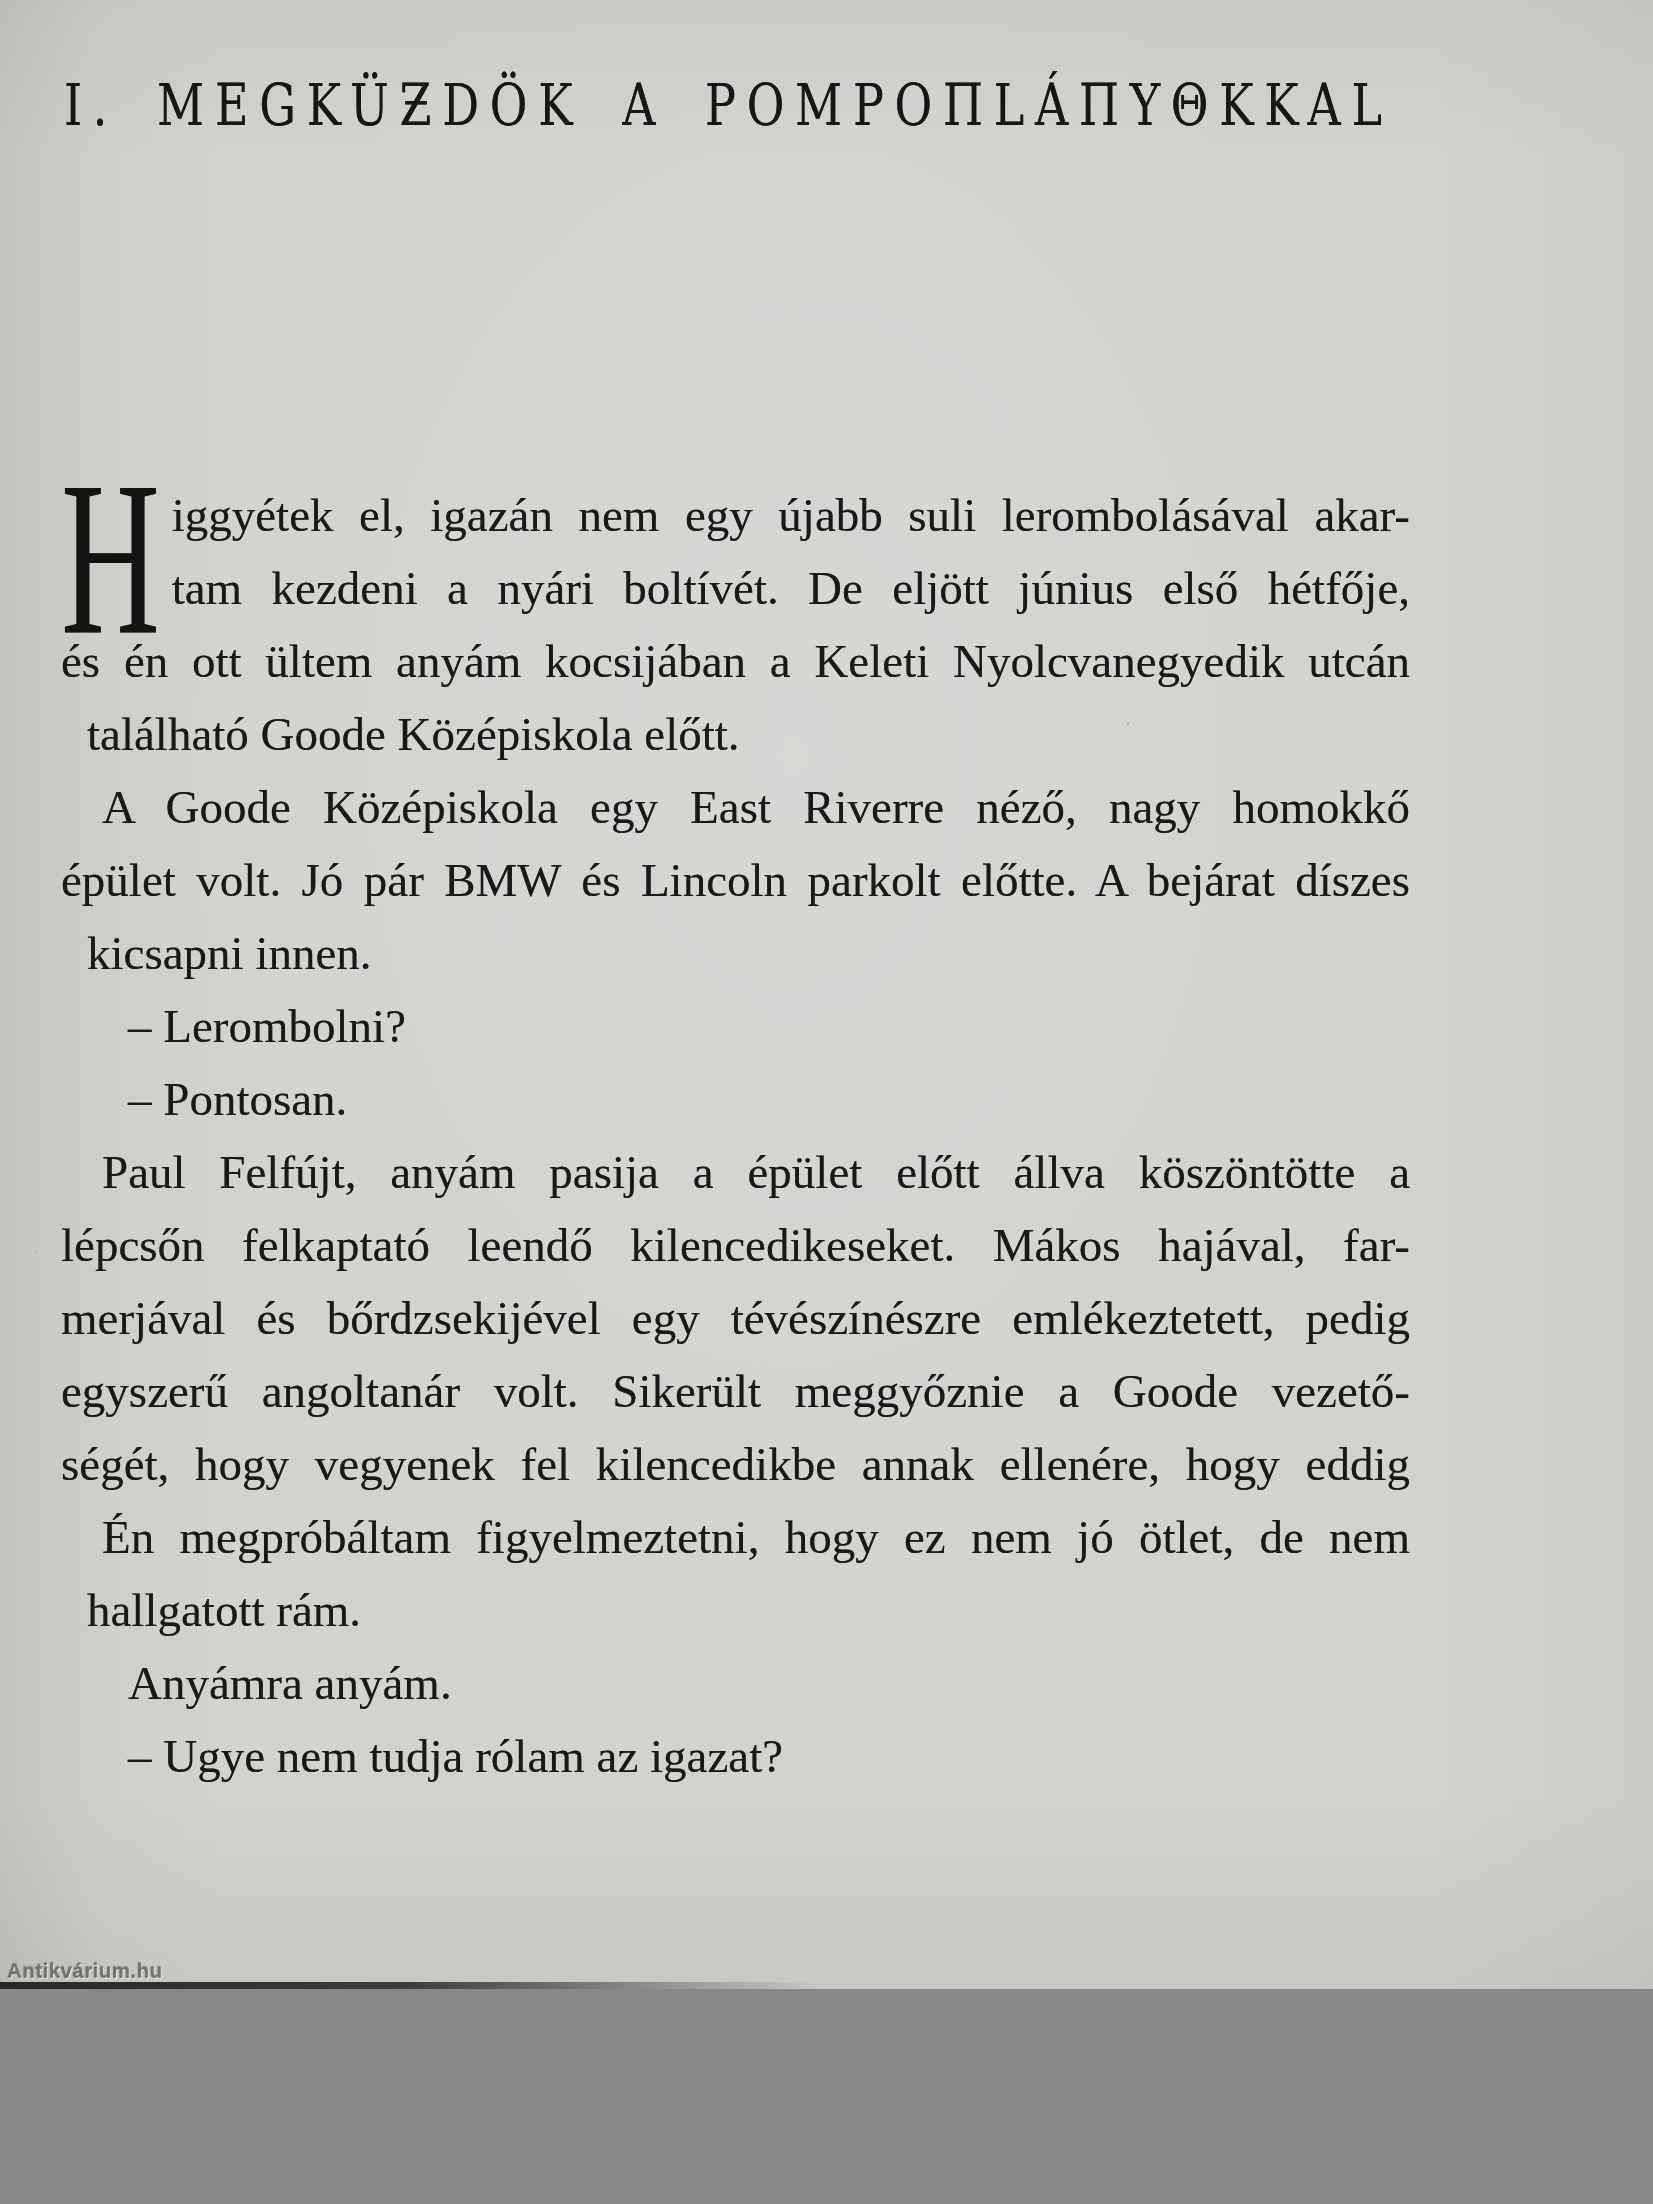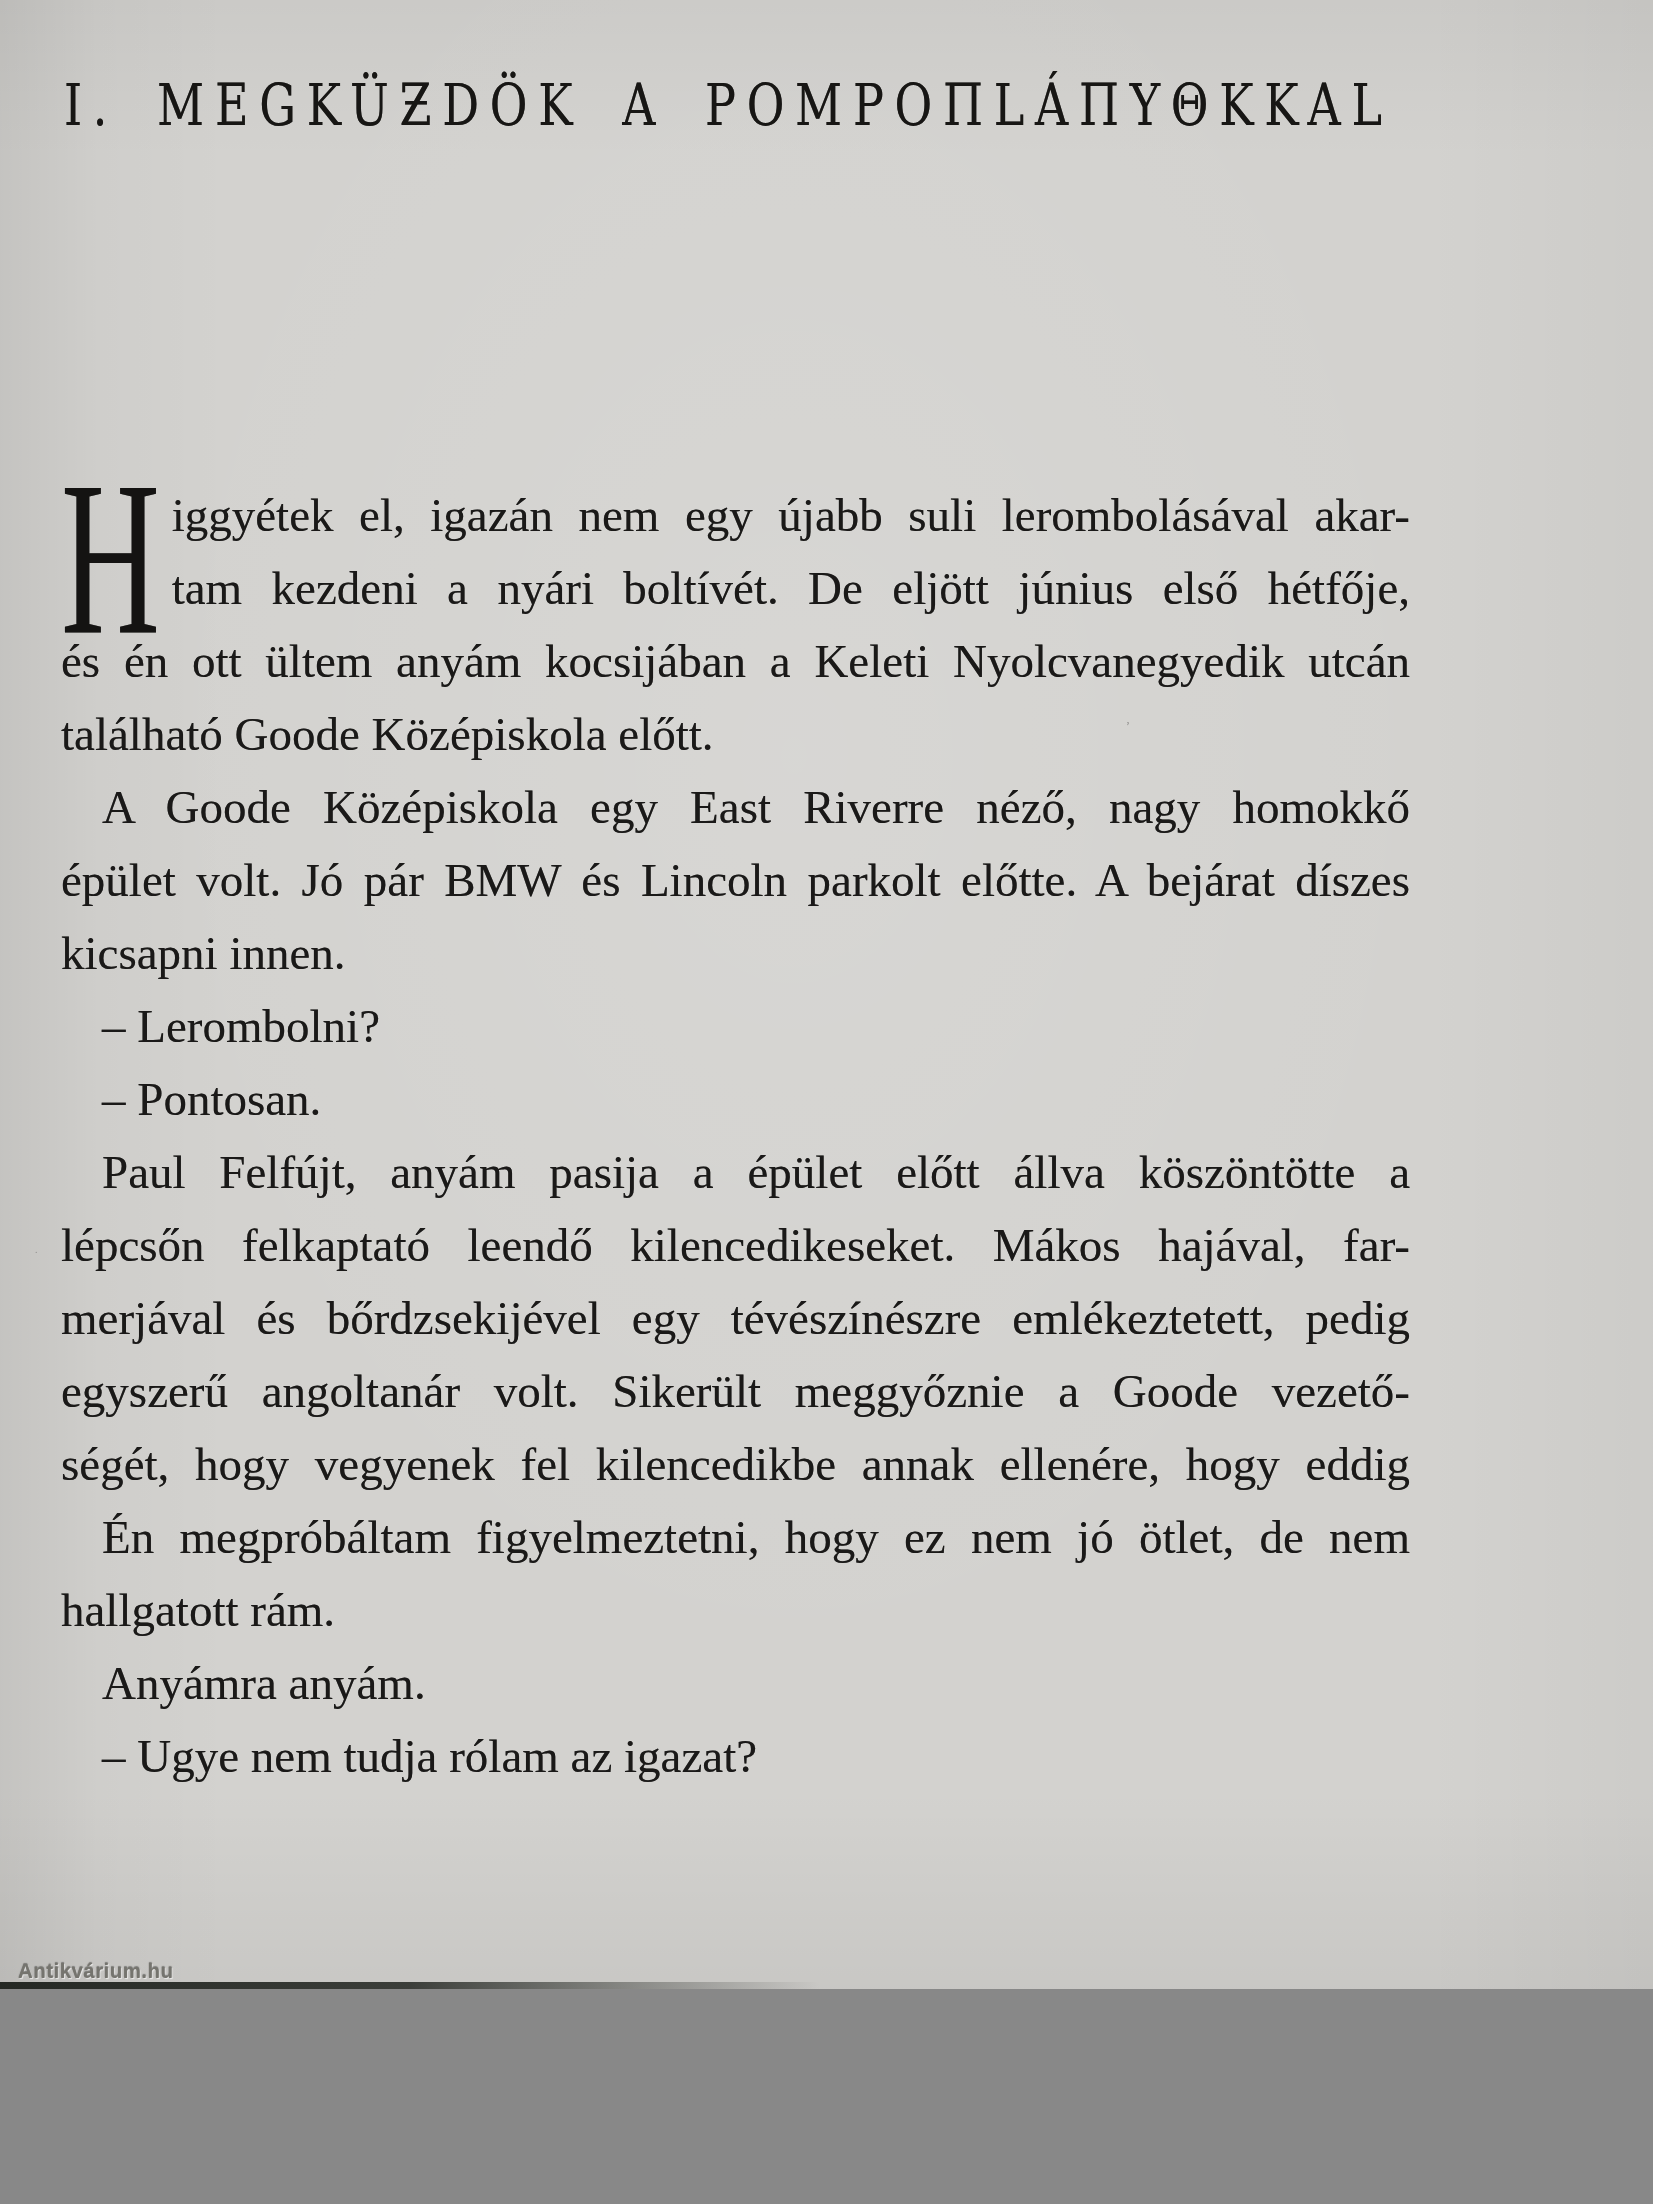--- a/index.html
+++ b/index.html
@@ -38,41 +38,42 @@
     text-shadow:0 0 0.6px rgba(26,25,24,0.55);
   }
   .para{margin:0;}
   .line{
     text-align:justify;
     text-align-last:justify;
     white-space:normal;
   }
   .line.last{
     text-align-last:left;
+    margin-left:26px;
   }
   .para.indent .line.first{
     padding-left:41px;
   }
   .dropcap{
     float:left;
     width:101px;height:146px;
     margin-right:9.7px;
     overflow:visible;
   }
   .dropcap span{
     display:block;
     font-size:221px;
     line-height:146px;
     transform:scaleX(0.62) translateY(6.8px);
     transform-origin:left bottom;
     color:#141312;
   }
   .watermark{
     position:absolute;
-    left:18px;bottom:5.8px;
+    left:7px;bottom:5.8px;
     font-family:"Liberation Sans","DejaVu Sans",sans-serif;
     font-weight:bold;
     font-size:20.4px;
     letter-spacing:0.5px;
     color:#75746e;
     text-shadow:0 -1px 1px rgba(40,40,38,0.45), 1px 1px 1px rgba(255,255,255,0.65);
   }
   .scan-edge-bottom{
     position:absolute;
     left:0;bottom:0;

